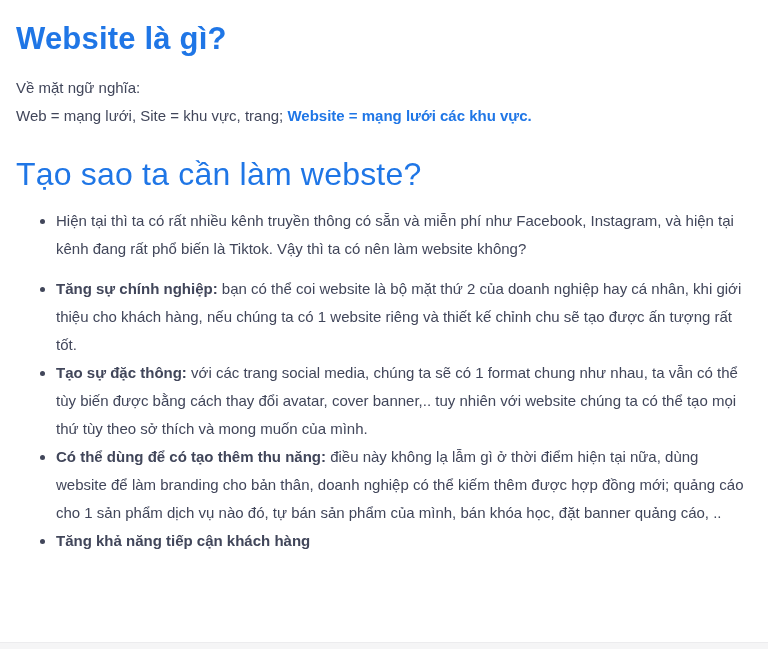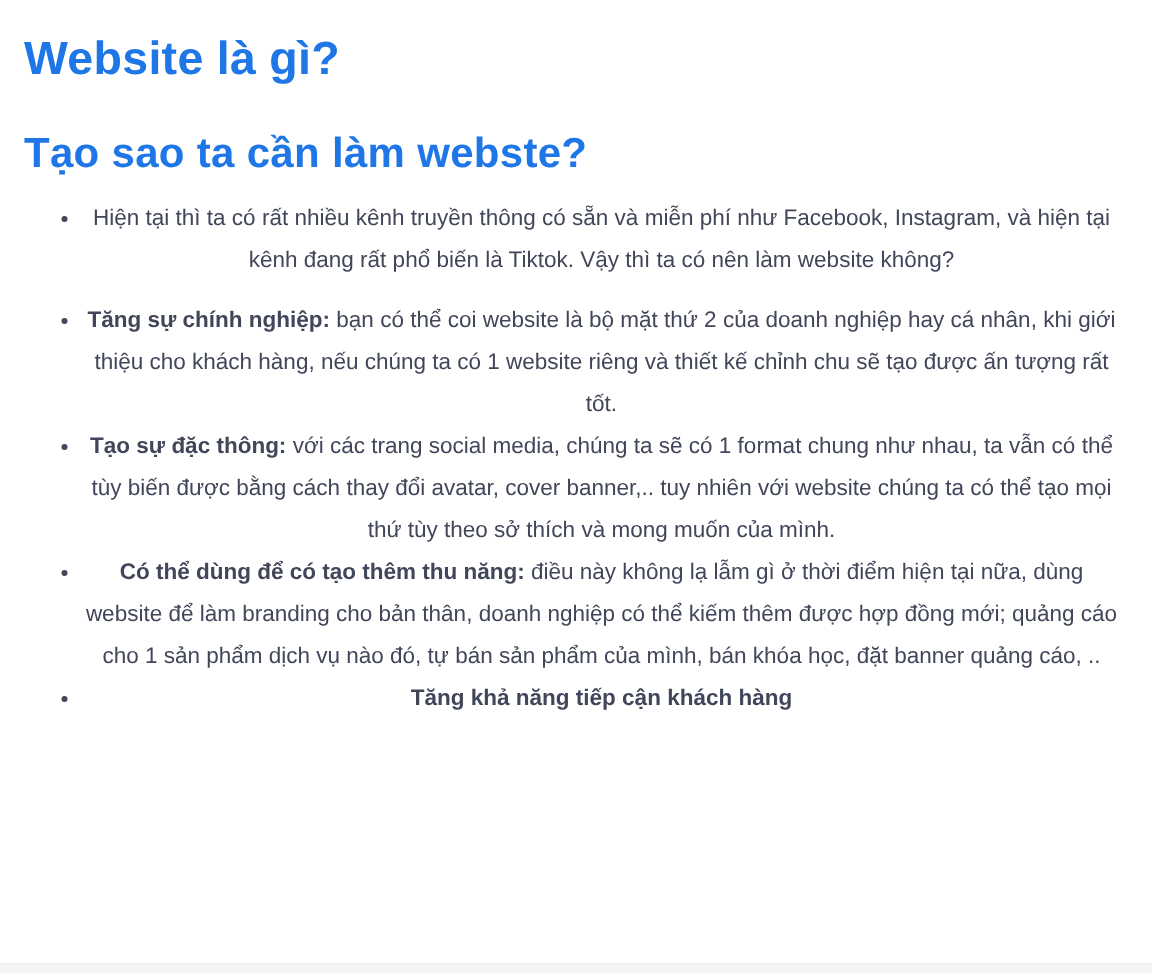--- a/index.html
+++ b/index.html
@@ -24,36 +24,35 @@
   }
   h1{
     font-size:31px;
     line-height:1.35;
     font-weight:600;
     color:var(--accent);
     margin:12px 0 14px 0;
     letter-spacing:0.2px;
   }
   h2{
-    font-size:28px;
+    font-size:32px;
     line-height:1.3;
-    font-weight:700;
+    font-weight:400;
     color:var(--accent);
     margin:24px 0 8px 0;
     letter-spacing:0.2px;
   }
   p{
     font-size:15px;
     line-height:28px;
     margin:13px 0;
   }
   ul{
     margin:12px 0;
     padding-left:40px;
-    text-align:center;
   }
   li{
     font-size:15px;
     line-height:28px;
   }
   .b{font-weight:700;}
   .accent{color:var(--accent);}
   .bottom-strip{
     position:absolute;
     left:0;
@@ -62,20 +61,21 @@
     height:7px;
     background:var(--strip);
     border-top:1px solid #ececee;
   }
 </style>
 </head>
 <body>
 
 <article>
   <h1><span>Website là gì?</span></h1>
+  <p><span>Về mặt ngữ nghĩa:</span><br><span>Web = mạng lưới, Site = khu vực, trang; </span><span class="b accent">Website = mạng lưới các khu vực.</span></p>
   <h2><span>Tạo sao ta cần làm webste?</span></h2>
   <ul>
       <li><span>Hiện tại thì ta có rất nhiều kênh truyền thông có sẵn và miễn phí như Facebook, Instagram, và hiện tại kênh đang rất phổ biến là Tiktok. Vậy thì ta có nên làm website không?</span></li>
     </ul>
   <ul>
       <li><span class="b">Tăng sự chính nghiệp:</span><span> bạn có thể coi website là bộ mặt thứ 2 của doanh nghiệp hay cá nhân, khi giới thiệu cho khách hàng, nếu chúng ta có 1 website riêng và thiết kế chỉnh chu sẽ tạo được ấn tượng rất tốt.</span></li>
       <li><span class="b">Tạo sự đặc thông:</span><span> với các trang social media, chúng ta sẽ có 1 format chung như nhau, ta vẫn có thể tùy biến được bằng cách thay đổi avatar, cover banner,.. tuy nhiên với website chúng ta có thể tạo mọi thứ tùy theo sở thích và mong muốn của mình.</span></li>
       <li><span class="b">Có thể dùng để có tạo thêm thu năng:</span><span> điều này không lạ lẫm gì ở thời điểm hiện tại nữa, dùng website để làm branding cho bản thân, doanh nghiệp có thể kiếm thêm được hợp đồng mới; quảng cáo cho 1 sản phẩm dịch vụ nào đó, tự bán sản phẩm của mình, bán khóa học, đặt banner quảng cáo, ..</span></li>
       <li><span class="b">Tăng khả năng tiếp cận khách hàng</span></li>
     </ul>

